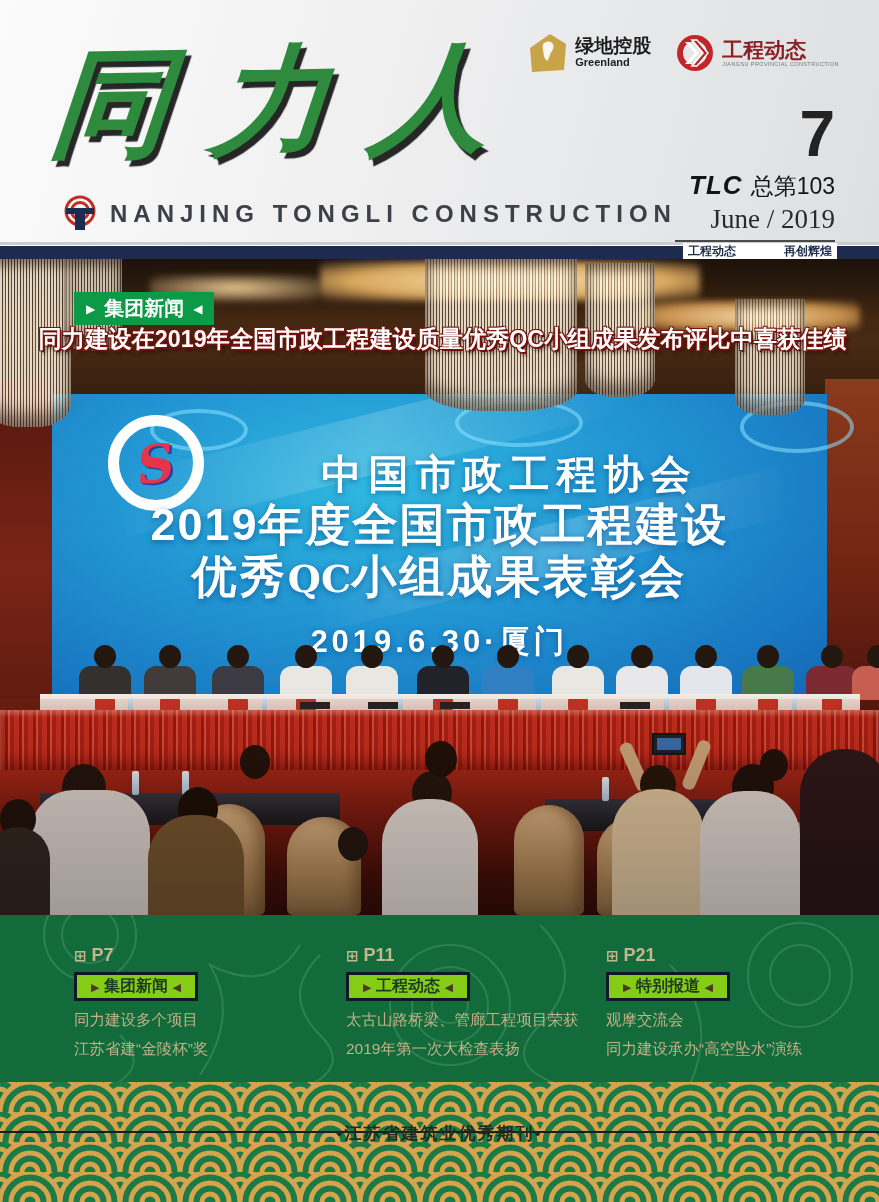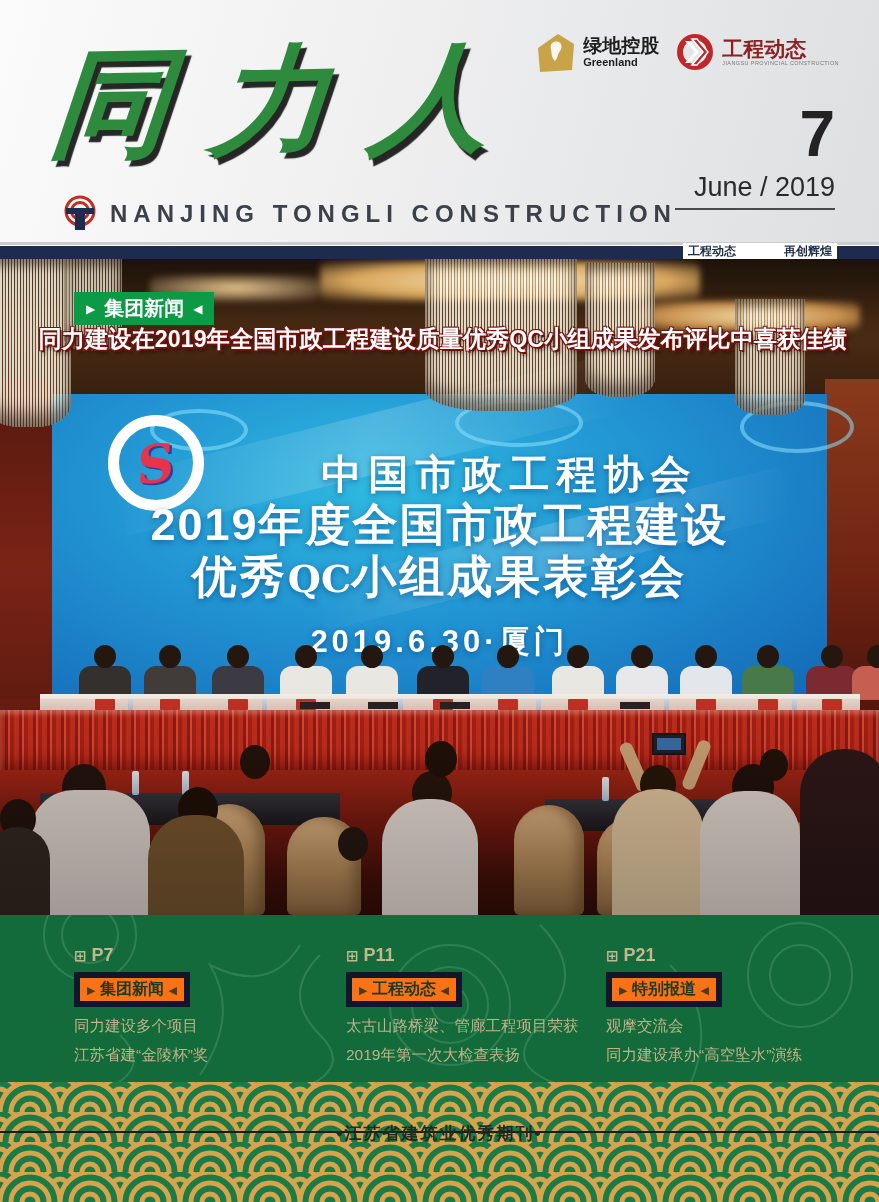--- a/index.html
+++ b/index.html
@@ -8,32 +8,32 @@
 
   
   .masthead{position:absolute;left:0;top:0;width:879px;height:242px;
     background:linear-gradient(105deg,#fbfbfb 0%,#efeff0 45%,#dddfe1 100%);}
   .mag-title{position:absolute;left:52px;top:22px;font-family:"DejaVu Serif","Liberation Serif",serif;
     font-size:118px;font-weight:bold;font-style:italic;color:#2e8b3d;letter-spacing:42px;
     transform:skewX(-6deg) rotate(-1deg);white-space:nowrap;
     text-shadow:5px 6px 1px rgba(15,15,15,.9);}
   .brandrow{position:absolute;left:60px;top:194px;display:flex;align-items:center;gap:10px;}
   .en-name{font-size:24px;font-weight:bold;color:#3b4049;letter-spacing:6px;white-space:nowrap;}
-  .partners{position:absolute;top:30px;right:40px;display:flex;gap:16px;align-items:center;}
+  .partners{position:absolute;top:30px;right:40px;display:flex;gap:24px;align-items:flex-end;}
   .partner{display:flex;gap:7px;align-items:center;}
   .pz{font-size:19px;font-weight:bold;color:#1d1d1d;line-height:1.05;white-space:nowrap;}
   .pe{font-size:11px;font-weight:bold;color:#1d1d1d;line-height:1.1;}
   .pz.red{font-family:"DejaVu Serif",serif;font-size:21px;color:#8c2025;}
   .pe.tiny{font-size:5.5px;color:#777;letter-spacing:.4px;font-weight:normal;}
   .issue-no{position:absolute;top:102px;right:44px;font-size:64px;font-weight:bold;color:#232323;line-height:1;}
   .issue-meta{position:absolute;top:170px;right:44px;width:160px;text-align:right;
     border-bottom:2px solid #4a4a4a;padding-bottom:5px;}
   .issue-l1{font-size:23px;color:#141414;white-space:nowrap;}
   .tlc{font-style:italic;font-weight:900;font-size:26px;letter-spacing:1px;margin-right:8px;}
-  .issue-date{font-size:27px;color:#2a2a2a;margin-top:2px;white-space:nowrap;}
+  .issue-date{font-size:27px;color:#2a2a2a;margin-top:2px;white-space:nowrap;font-family:Liberation Serif, serif;}
   .grayline{position:absolute;left:0;top:242px;width:879px;height:3px;background:#c9ccd0;}
   .navybar{position:absolute;left:0;top:246px;width:879px;height:13px;background:#1c2b4e;}
   .slogan-strip{position:absolute;left:683px;top:243px;width:154px;height:16px;background:#fff;
     display:flex;justify-content:space-between;align-items:center;padding:0 5px;box-sizing:border-box;}
   .slogan-strip span{font-size:12px;font-weight:bold;color:#1c2b4e;white-space:nowrap;}
 
   
   .photo{position:absolute;left:0;top:259px;width:879px;height:656px;background:#2a180e;overflow:hidden;}
   .ceiling{position:absolute;left:0;top:0;width:879px;height:150px;
     background:linear-gradient(180deg,#1d120a 0%,#46291427 40%),
@@ -93,22 +93,22 @@
   .arm{position:absolute;width:13px;height:52px;background:#caa87e;border-radius:6px;}
   .warmcast{position:absolute;left:0;top:440px;width:879px;height:216px;
     background:linear-gradient(180deg,rgba(150,50,10,.10),rgba(20,5,2,.28));pointer-events:none;}
 
   
   .toc{position:absolute;left:0;top:915px;width:879px;height:170px;background:#136a3b;overflow:hidden;}
   .toc svg.orn{position:absolute;left:0;top:0;}
   .col{position:absolute;top:30px;width:260px;}
   .pref{display:flex;align-items:center;gap:5px;color:#c6b68e;font-weight:bold;font-size:18px;}
   .pref .pi{font-size:15px;}
-  .tag{display:inline-block;margin-top:6px;background:#f97316;border:6px solid #0f172a;
-    color:#1d3a24;font-weight:bold;font-size:16px;padding:1px 7px;white-space:nowrap;}
+  .tag{display:inline-block;margin-top:6px;background:#84cc16;border:3px solid #0f172a;
+    color:#1d3a24;font-weight:bold;font-size:16px;padding:1px 14px;white-space:nowrap;}
   .tag .tri{color:#4a3a20;font-size:11px;}
   .cl{margin-top:9px;color:#c2b287;font-size:15.5px;line-height:1.32;white-space:nowrap;}
 
   
   .waveband{position:absolute;left:0;top:1082px;width:879px;height:120px;}
   .award{position:absolute;left:0;top:1122px;width:879px;text-align:center;
     font-size:17px;font-weight:bold;color:#1f2a20;letter-spacing:2px;}
 </style>
 </head>
 <body>
@@ -147,20 +147,21 @@
         </svg>
         <div>
           <div class="pz red">工程动态</div>
           <div class="pe tiny">JIANGSU PROVINCIAL CONSTRUCTION</div>
         </div>
       </div>
     </div>
 
     <div class="issue-no">7</div>
     <div class="issue-meta">
+      <div class="issue-l1"><span class="tlc">TLC</span><span>总第103</span></div>
       <div class="issue-date">June / 2019</div>
     </div>
   </header>
 
   <div class="grayline"></div>
   <div class="navybar"></div>
   <div class="slogan-strip">
     <span>工程动态</span>
     <span>再创辉煌</span>
   </div>

